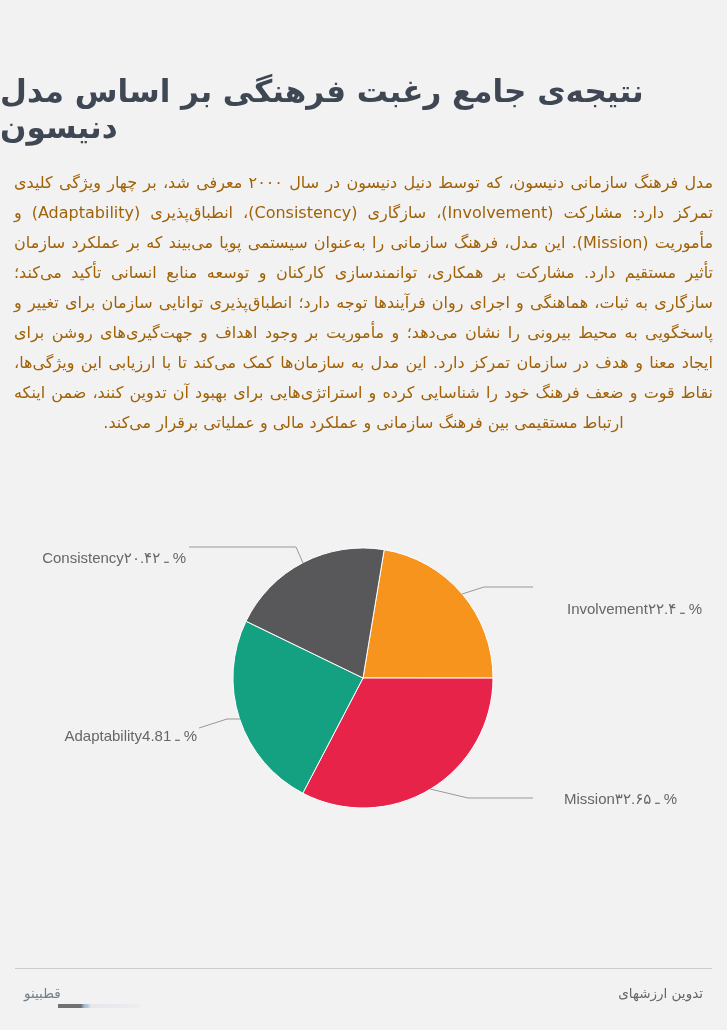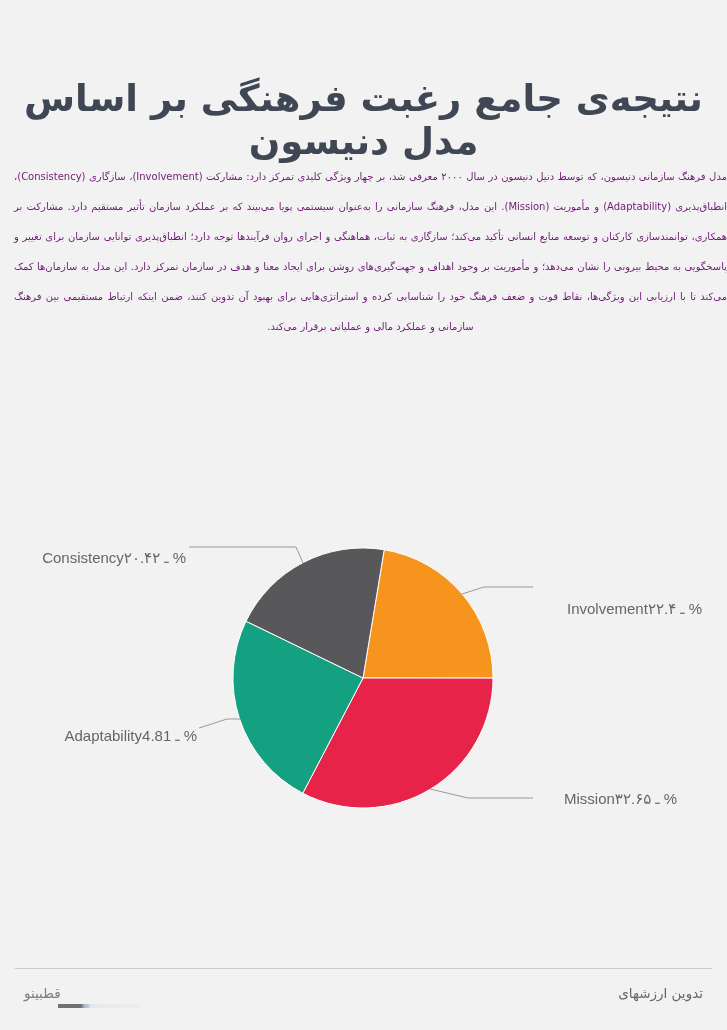--- a/index.html
+++ b/index.html
@@ -7,32 +7,32 @@
     width: 727px; height: 1030px;
     background: #f2f2f3;
     position: relative;
     overflow: hidden;
     font-family: "DejaVu Sans", sans-serif;
     direction: rtl;
   }
   .page-title {
     position: absolute;
     top: 52px; left: 0; right: 0;
-    text-align: center;
-    font-size: 37px;
+    text-align: left;
+    font-size: 31px;
     font-weight: 700;
     color: #3e4753;
     letter-spacing: -0.5px;
   }
   .intro-paragraph {
     position: absolute;
-    top: 152px; right: 0; left: 14px;
-    font-size: 10px;
+    top: 152px; right: 14px; left: 14px;
+    font-size: 16px;
     line-height: 30px;
-    color: #701a75;
+    color: #a16207;
     direction: rtl;
     text-align: justify;
     text-align-last: center;
   }
   .chart-area {
     position: absolute;
     top: 500px; left: 0;
     width: 727px; height: 370px;
   }
   .chart-area svg { position: absolute; top: 0; left: 0; }

